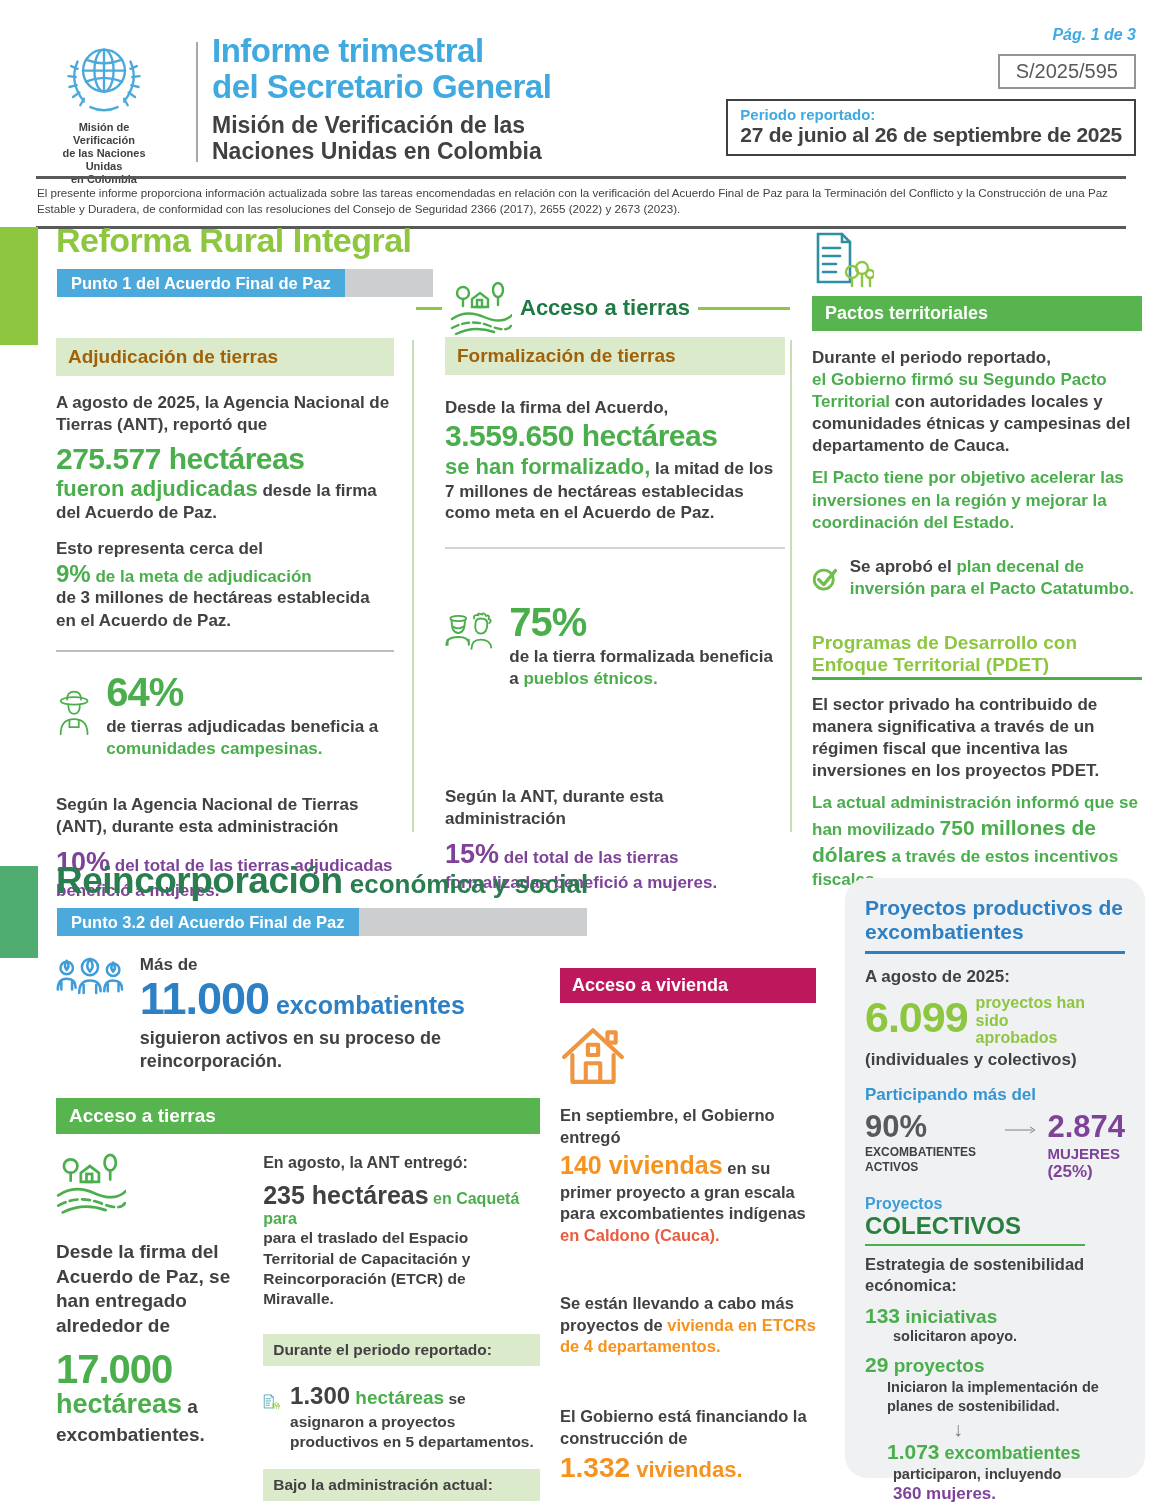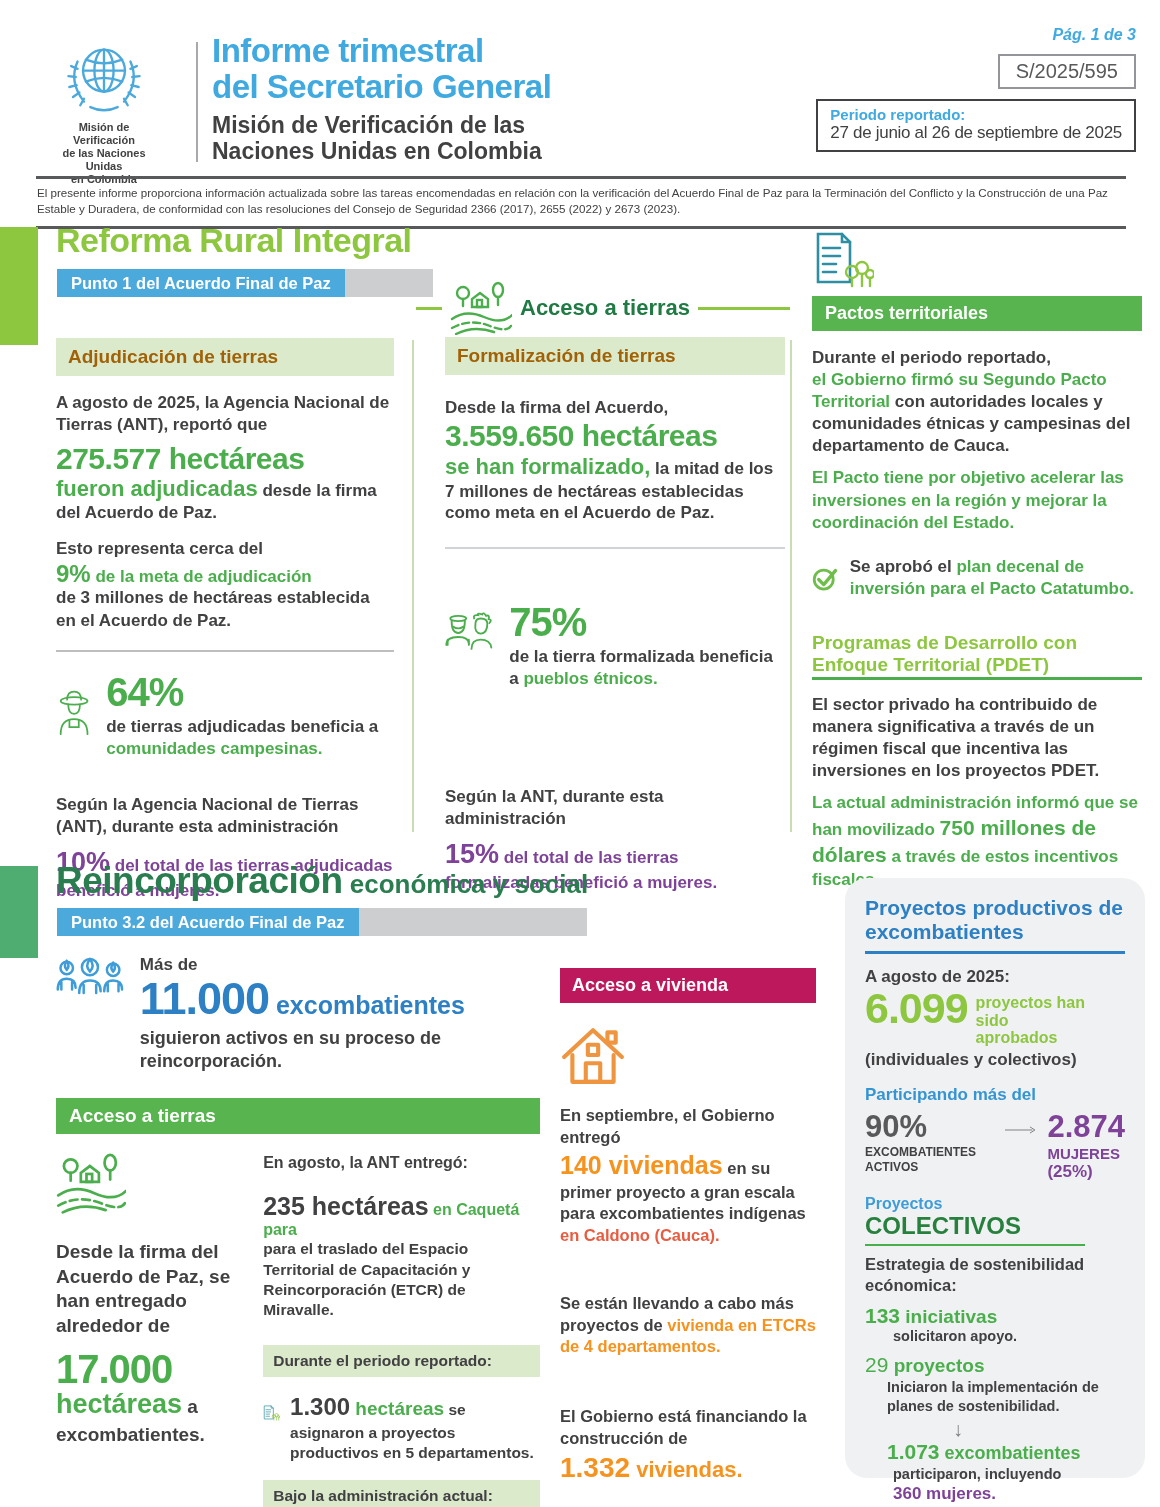--- a/index.html
+++ b/index.html
@@ -7,21 +7,21 @@
         font-family:"Liberation Sans",sans-serif;color:#414042;overflow:hidden}
   .abs{position:absolute}
   
   .logo-cap{font-size:11px;font-weight:700;line-height:1.18;color:#414042;margin-top:3px;text-align:center}
   .h1 div{font-size:33px;font-weight:800;line-height:1.08;color:#3FA9E0;letter-spacing:-.5px}
   .h2 div{font-size:23px;font-weight:800;line-height:1.12;color:#414042}
   .pag{font-size:16px;font-weight:700;font-style:italic;color:#3FA9E0}
   .doccode{border:2px solid #939598;color:#58595B;font-size:20px;padding:4px 16px;background:#fff}
   .period{border:2px solid #414042;padding:5px 12px 7px;background:#fff}
   .period-label{color:#3FA9E0;font-weight:700;font-size:15px}
-  .period-value{font-weight:400;font-size:17px;color:#414042;letter-spacing:-.3px}
+  .period-value{font-weight:700;font-size:21px;color:#414042;letter-spacing:-.3px}
   .intro{font-size:11.6px;line-height:1.42;color:#414042;
          border-top:3px solid #58595B;border-bottom:3px solid #58595B;padding:6px 1px 8px}
   
   .sec1-title{font-size:34px;font-weight:800;color:#8DC63F;letter-spacing:-.5px}
   .sec2-main{font-size:37px;font-weight:800;color:#2A7D4F;letter-spacing:-.5px}
   .sec2-sub{font-size:26px;font-weight:800;color:#2A7D4F}
   .tagbar{display:flex;height:28px}
   .tag-blue{background:#4BA9DC;color:#fff;font-size:16.5px;font-weight:700;padding:0 14px;display:flex;align-items:center;white-space:nowrap}
   .tag-gray{background:#CCCED0;height:100%}
   
@@ -281,21 +281,21 @@
         <div class="p" style="font-size:19px;margin-top:26px">Desde la firma del Acuerdo de Paz, se han entregado alrededor de</div>
         <div style="margin-top:10px;line-height:1">
           <div class="green" style="font-size:40px;font-weight:800;letter-spacing:-1px">17.000</div>
           <div style="margin-top:2px"><span class="green" style="font-size:27px;font-weight:800">hectáreas</span><span class="p" style="font-size:19px"> a</span></div>
           <div class="p" style="font-size:19px;margin-top:4px">excombatientes.</div>
         </div>
       </div>
 
       <div style="width:278px">
         <div class="sp" style="font-size:16px">En agosto, la ANT entregó:</div>
-        <div style="margin-top:19px;line-height:1.15">
+        <div style="margin-top:8px;line-height:1.15">
           <span style="font-size:25px;font-weight:800;color:#414042">235 hectáreas</span><span class="green" style="font-size:16px;font-weight:800"> en Caquetá para</span>
         </div>
         <div class="sp">para el traslado del Espacio Territorial de Capacitación y Reincorporación (ETCR) de Miravalle.</div>
 
         <div class="greenbox" style="margin-top:24px">Durante el periodo reportado:</div>
 
         <div class="statrow" style="margin-top:14px;gap:10px">
           <svg width="40" height="44" viewBox="0 0 62 56">
             <g fill="none" stroke="#2E8FA3" stroke-width="2.6" stroke-linecap="round">
               <path d="M6 2 h24 l8 8 v40 h-32 z"></path>
@@ -348,21 +348,21 @@
     </div>
     <div class="sp" style="font-size:16.5px;margin-top:48px">
       <span>El Gobierno está financiando la construcción de</span><br>
       <span class="orange" style="font-size:28px;font-weight:800">1.332</span><span class="orange" style="font-size:22px;font-weight:800"> viviendas.</span>
     </div>
   </div>
 
   <div class="abs" style="left:845px;top:878px;width:300px;height:600px;background:#F0F1F2;border-radius:22px;padding:18px 20px;box-sizing:border-box">
     <div class="mblue" style="font-size:21px;font-weight:800;line-height:1.12;border-bottom:3px solid #2D80C4;padding-bottom:8px">Proyectos productivos de excombatientes</div>
     <div class="p" style="margin-top:12px">A agosto de 2025:</div>
-    <div style="display:flex;gap:8px;align-items:flex-start">
+    <div style="display:flex;gap:8px;align-items:center">
       <span class="lime" style="font-size:43px;font-weight:800;letter-spacing:-1px;line-height:.95">6.099</span>
       <span class="lime" style="font-size:16px;font-weight:800;line-height:1.1;padding-top:6px;max-width:110px;display:inline-block">proyectos han sido aprobados</span>
     </div>
     <div class="p" style="margin-top:2px">(individuales y colectivos)</div>
     <div style="color:#3595D3;font-size:17px;font-weight:800;margin-top:14px">Participando más del</div>
     <div style="display:flex;gap:10px;margin-top:4px">
       <div style="width:138px">
         <div class="gray" style="font-size:31px;font-weight:800">90%</div>
         <div style="font-size:12px;font-weight:800;color:#414042;line-height:1.25;width:130px">EXCOMBATIENTES ACTIVOS</div>
       </div>
@@ -379,21 +379,21 @@
 
     <div style="margin-top:14px">
       <div style="color:#3E9CD9;font-size:16px;font-weight:800;line-height:1">Proyectos</div>
       <div style="color:#27803E;font-size:24px;font-weight:800;border-bottom:2px solid #4BAE4C;padding-bottom:4px;width:220px">COLECTIVOS</div>
       <div class="p" style="font-size:16.5px;margin-top:8px">Estrategia de sostenibilidad ecónomica:</div>
       <div style="margin-top:8px;line-height:1.05">
         <span class="green" style="font-size:21px;font-weight:800">133</span><span class="green" style="font-size:19px;font-weight:800"> iniciativas</span>
         <div class="sp" style="font-size:14.5px;margin-left:28px">solicitaron apoyo.</div>
       </div>
       <div style="margin-top:8px;line-height:1.05">
-        <span class="green" style="font-size:21px;font-weight:400">29</span><span class="green" style="font-size:19px;font-weight:800"> proyectos</span>
+        <span class="green" style="font-size:21px;font-weight:700">29</span><span class="green" style="font-size:19px;font-weight:800"> proyectos</span>
         <div class="sp" style="font-size:14.5px;margin-left:22px;margin-top:2px">Iniciaron la implementación de planes de sostenibilidad.</div>
       </div>
       <div style="color:#808285;font-size:20px;font-weight:700;margin:2px 0 0 88px">↓</div>
       <div style="margin-left:22px;line-height:1.05">
         <span class="green" style="font-size:21px;font-weight:800">1.073</span><span class="green" style="font-size:18px;font-weight:800"> excombatientes</span>
         <div class="sp" style="font-size:14.5px;margin-left:6px;margin-top:2px">participaron, incluyendo</div>
         <div class="purple" style="font-size:17px;font-weight:800;margin-left:6px">360 mujeres.</div>
       </div>
     </div>
 

